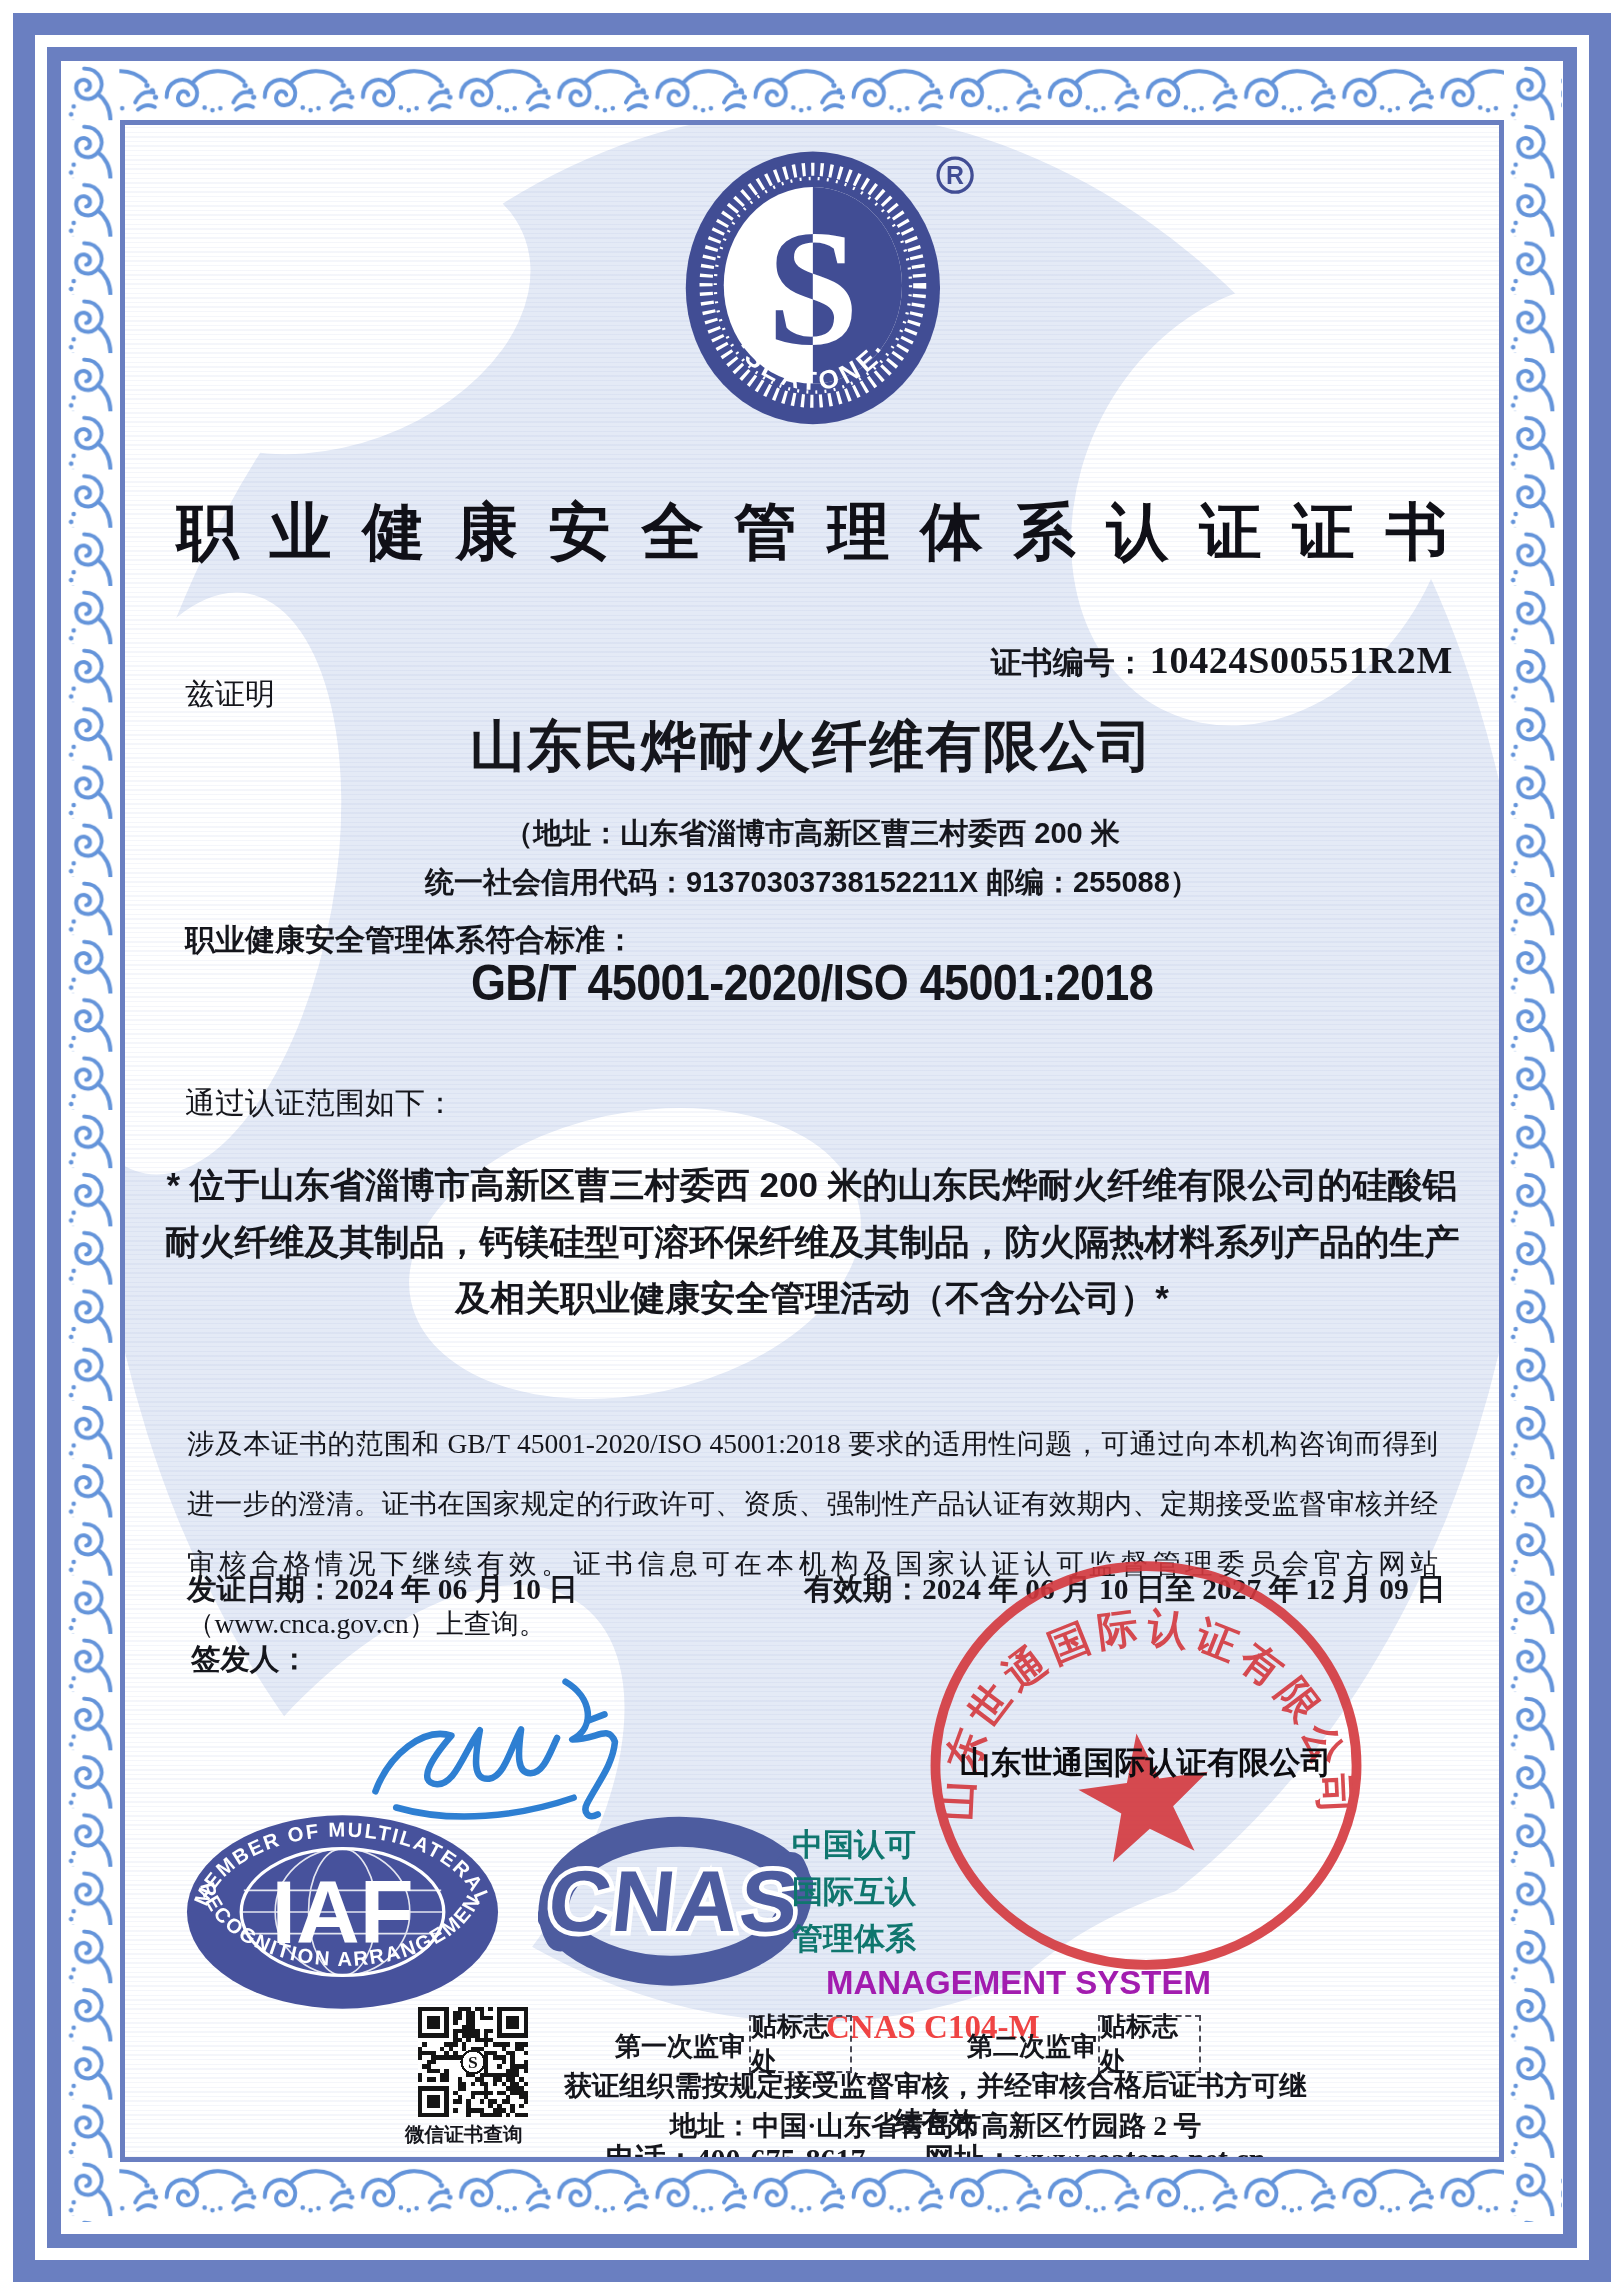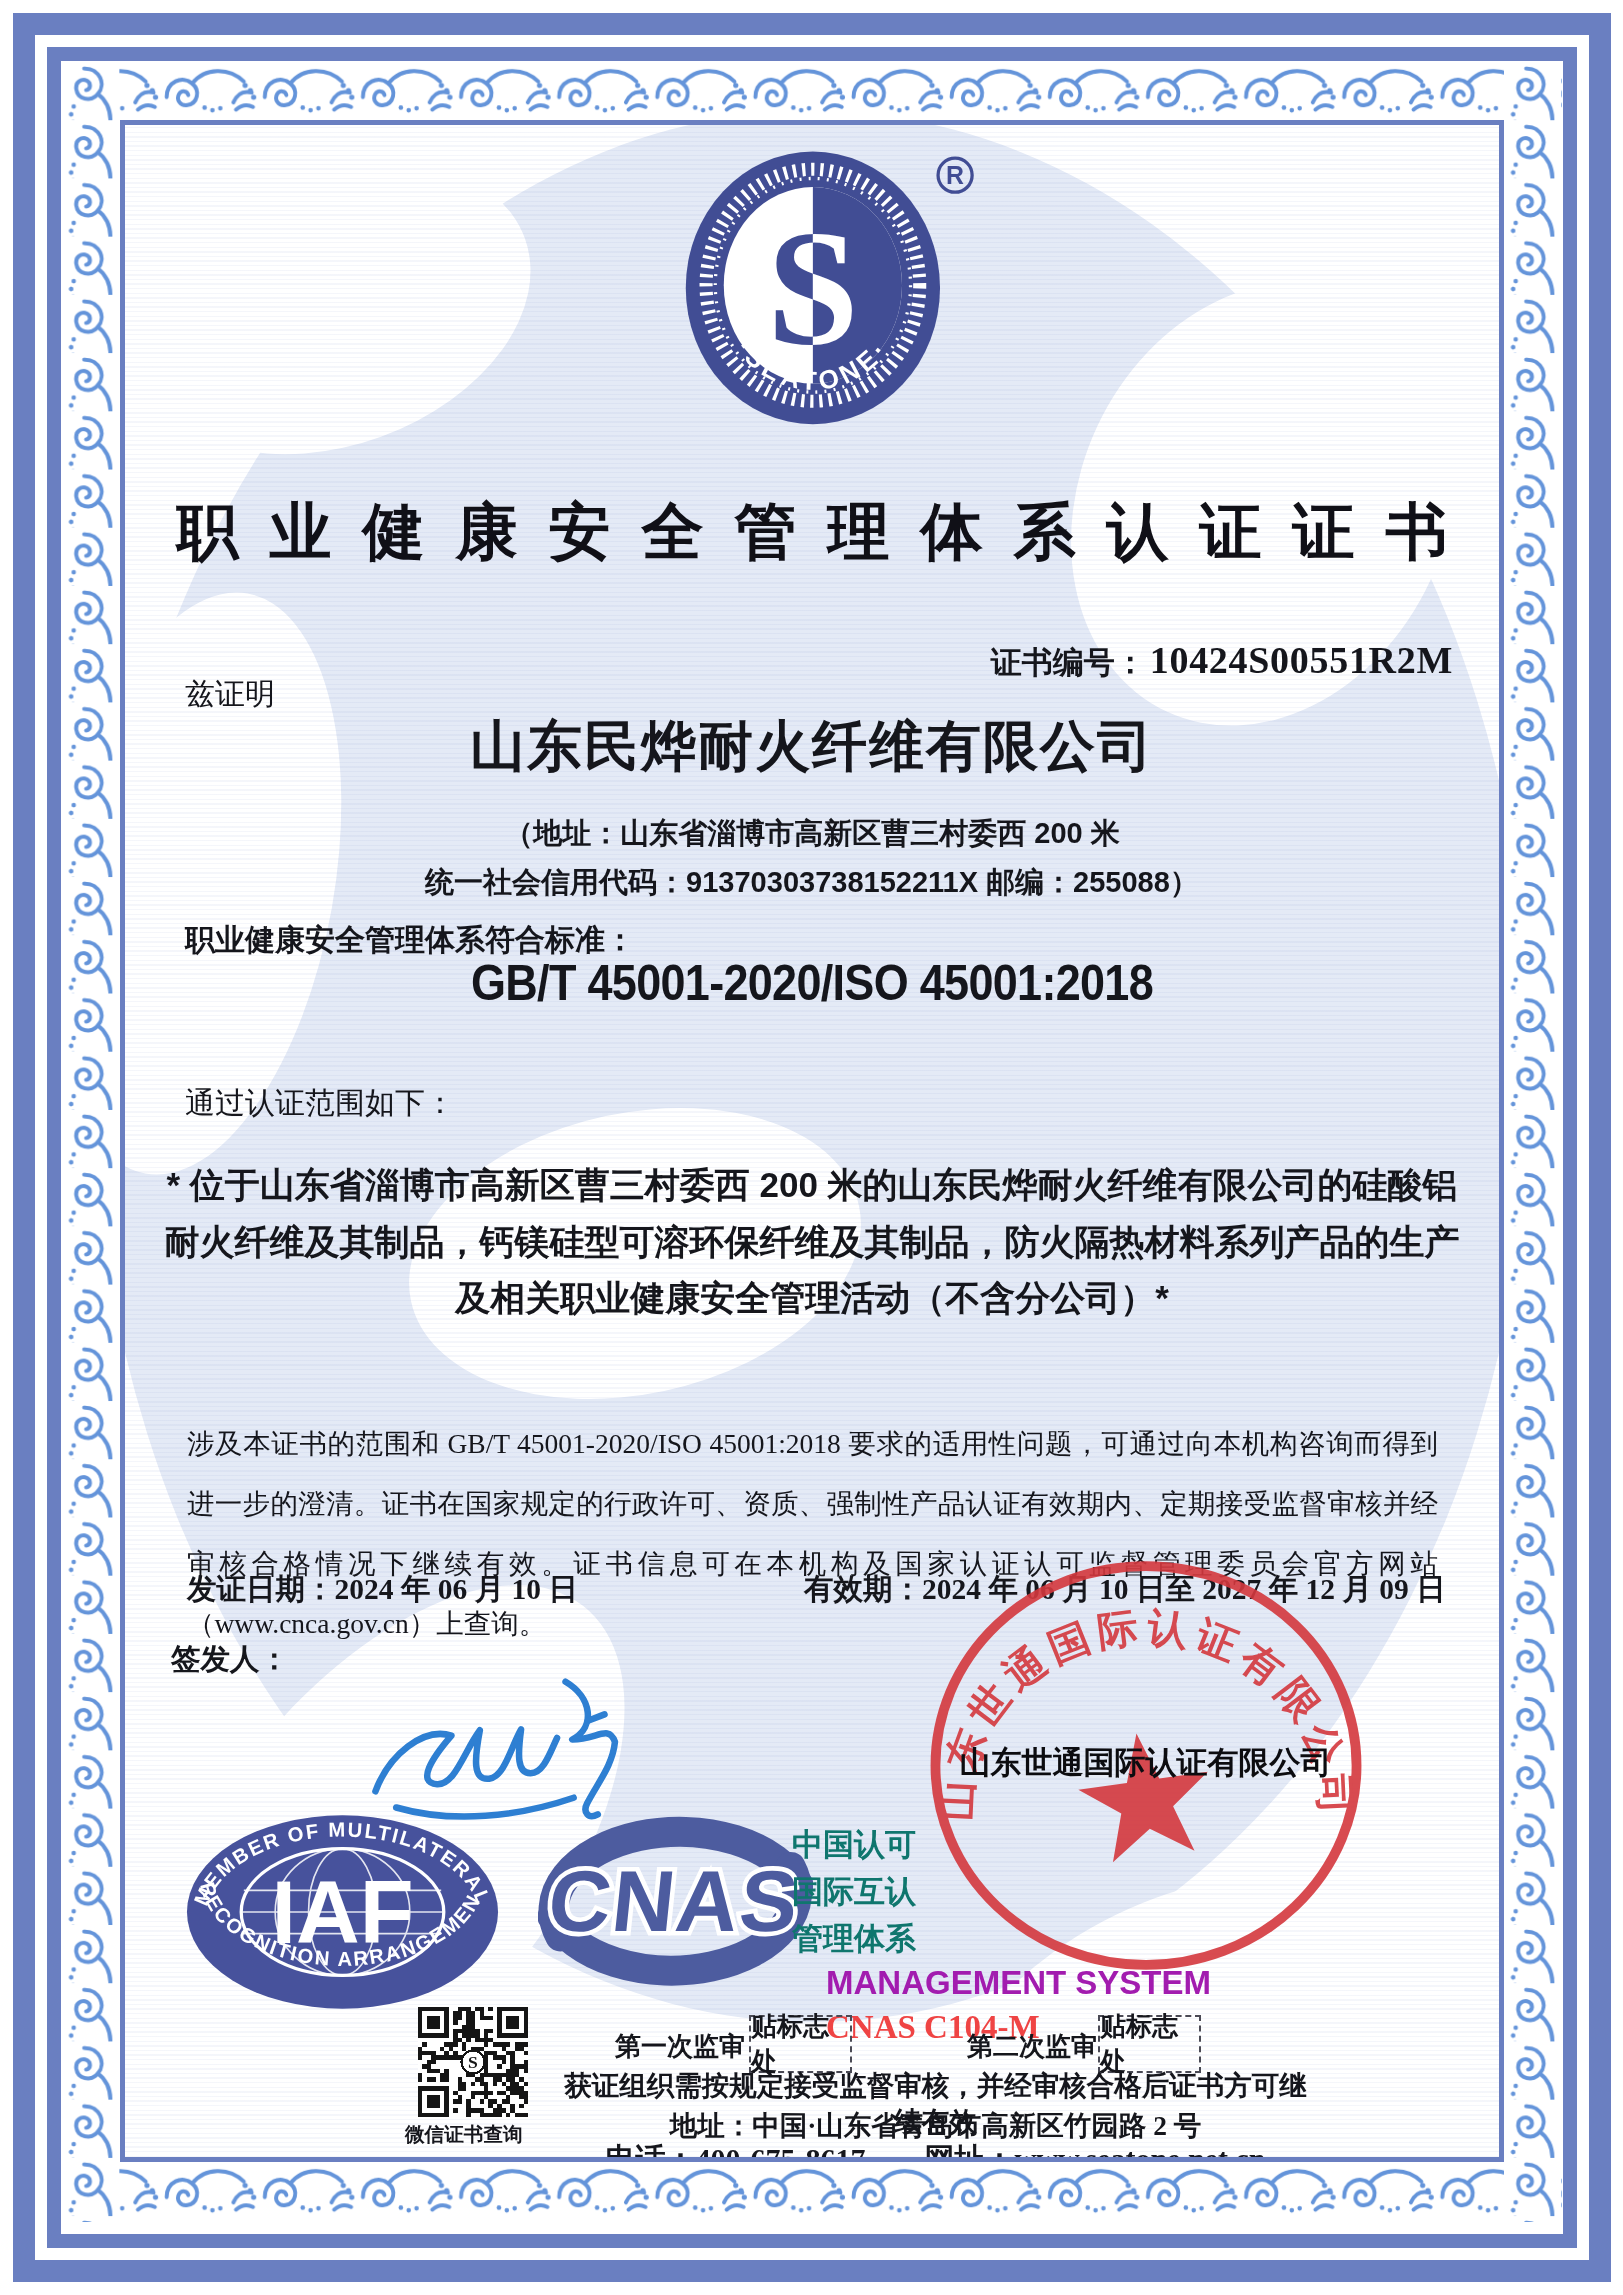--- a/index.html
+++ b/index.html
@@ -45,21 +45,21 @@
   .company{top:710px;font-size:55px;font-weight:bold;letter-spacing:2px;}
   .addr1{top:814px;font-size:29px;font-weight:bold;}
   .addr2{top:863px;font-size:29px;font-weight:bold;}
   .stdlabel{left:185px;top:920px;font-size:30px;font-weight:bold;}
   .standard{top:957px;font-size:45px;font-weight:bold;letter-spacing:-0.7px;transform:scaleY(1.12);}
   .scopelabel{left:185px;top:1083px;font-size:30px;font-weight:normal;}
   .scope{top:1157px;font-size:35px;font-weight:bold;line-height:1.62;}
   .legal{left:187px;width:1251px;top:1414px;font-family:"Liberation Serif", serif;font-size:27.5px;line-height:2.18;text-align:justify;}
   .dateL{left:187px;top:1570px;font-family:"Liberation Serif", serif;font-weight:bold;font-size:29.5px;}
   .dateR{left:804px;top:1570px;font-family:"Liberation Serif", serif;font-weight:bold;font-size:29.5px;}
-  .signer{left:171px;top:1640px;font-family:"Liberation Serif", serif;font-weight:bold;font-size:29.5px;}
+  .signer{left:191px;top:1640px;font-family:"Liberation Serif", serif;font-weight:bold;font-size:29.5px;}
   .signature{left:353px;top:1649px;width:281px;height:196px;transform:rotate(-4deg);}
   .stamp{left:920px;top:1553px;width:452px;height:425px;opacity:.9;}
   .orgname{left:913px;width:465px;top:1742px;text-align:center;font-size:31px;font-weight:bold;color:#0c0c10;z-index:5;}
   .iaf{left:185px;top:1813px;width:315px;height:198px;}
   .cnas{left:538px;top:1812px;width:275px;height:178px;}
   .cnblock{left:792px;top:1821px;font-size:31px;font-weight:bold;color:#0f766e;line-height:1.52;}
   .mgmt{left:826px;top:1964px;font-size:33px;font-weight:bold;color:#a21caf;}
   .code{left:826px;top:2009px;font-size:33px;font-weight:bold;color:#ef4444;font-family:Liberation Serif, serif;}
   .qr{left:418px;top:2007px;width:110px;height:110px;}
   .qrcap{left:405px;width:137px;top:2121px;text-align:left;font-family:"Liberation Serif", serif;font-weight:bold;font-size:19.6px;}

